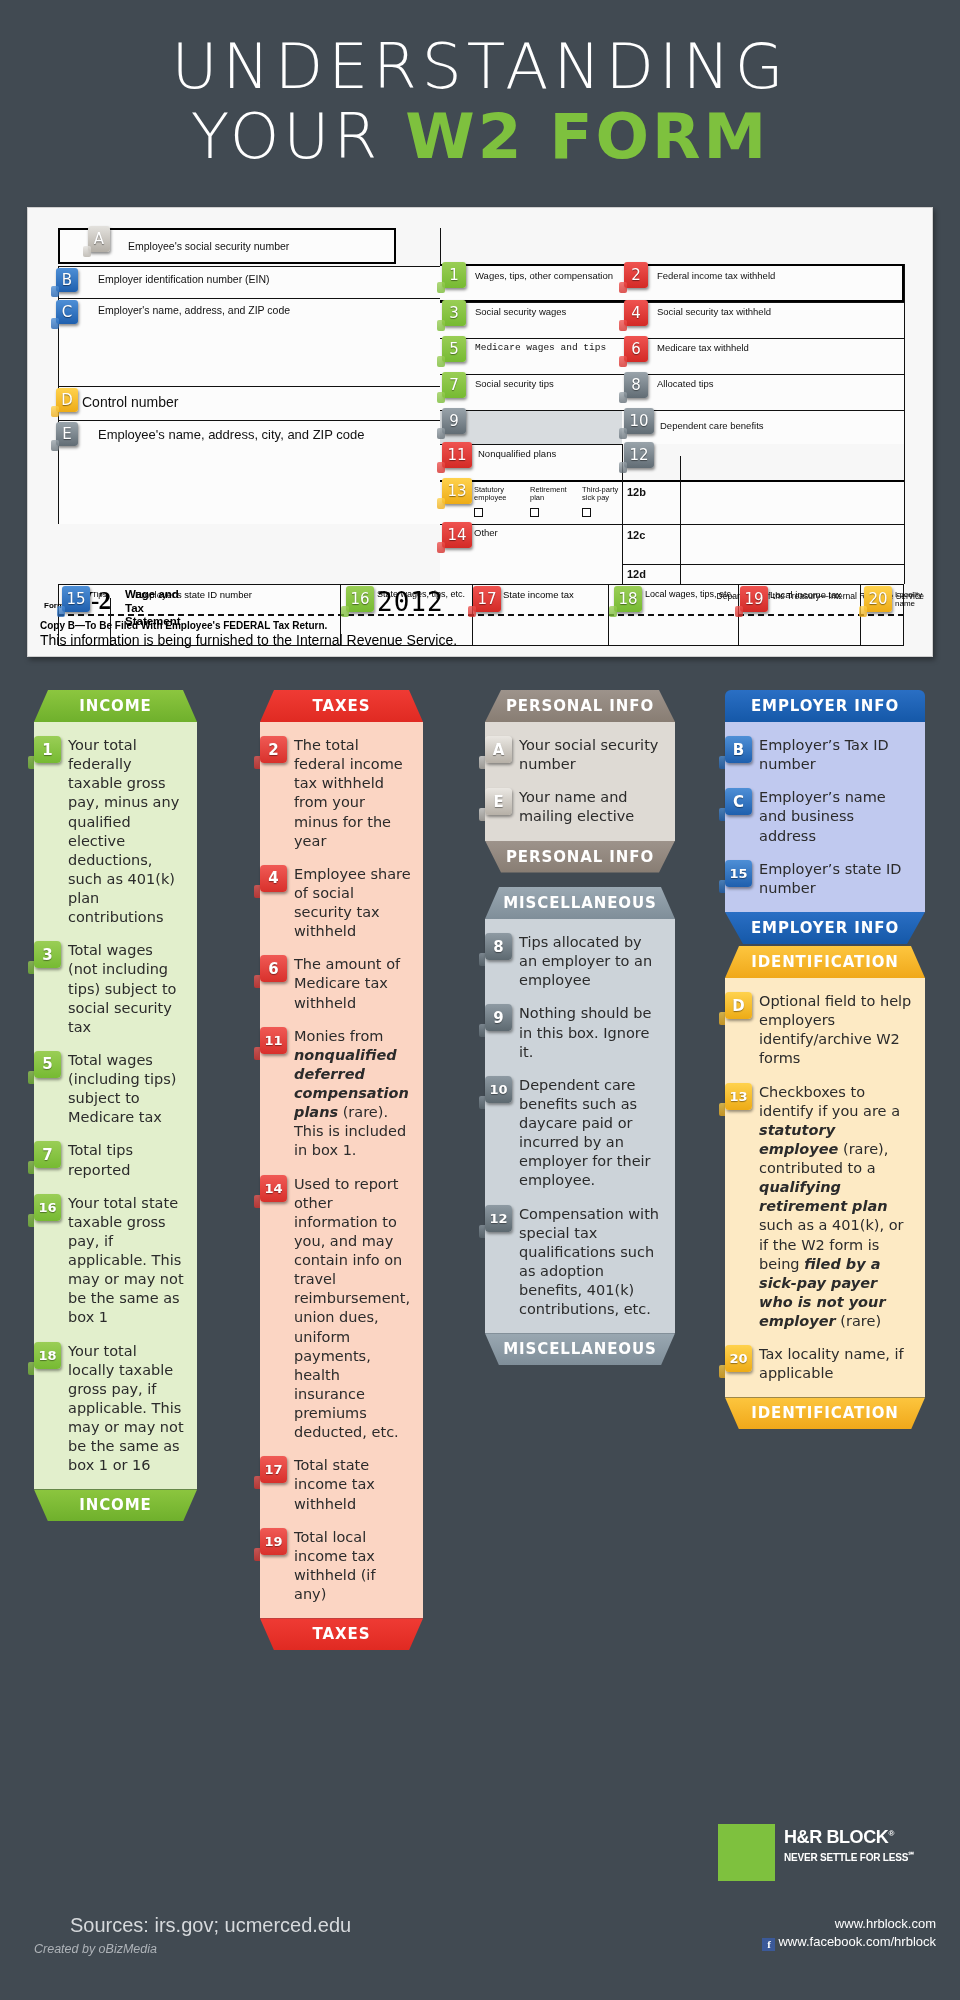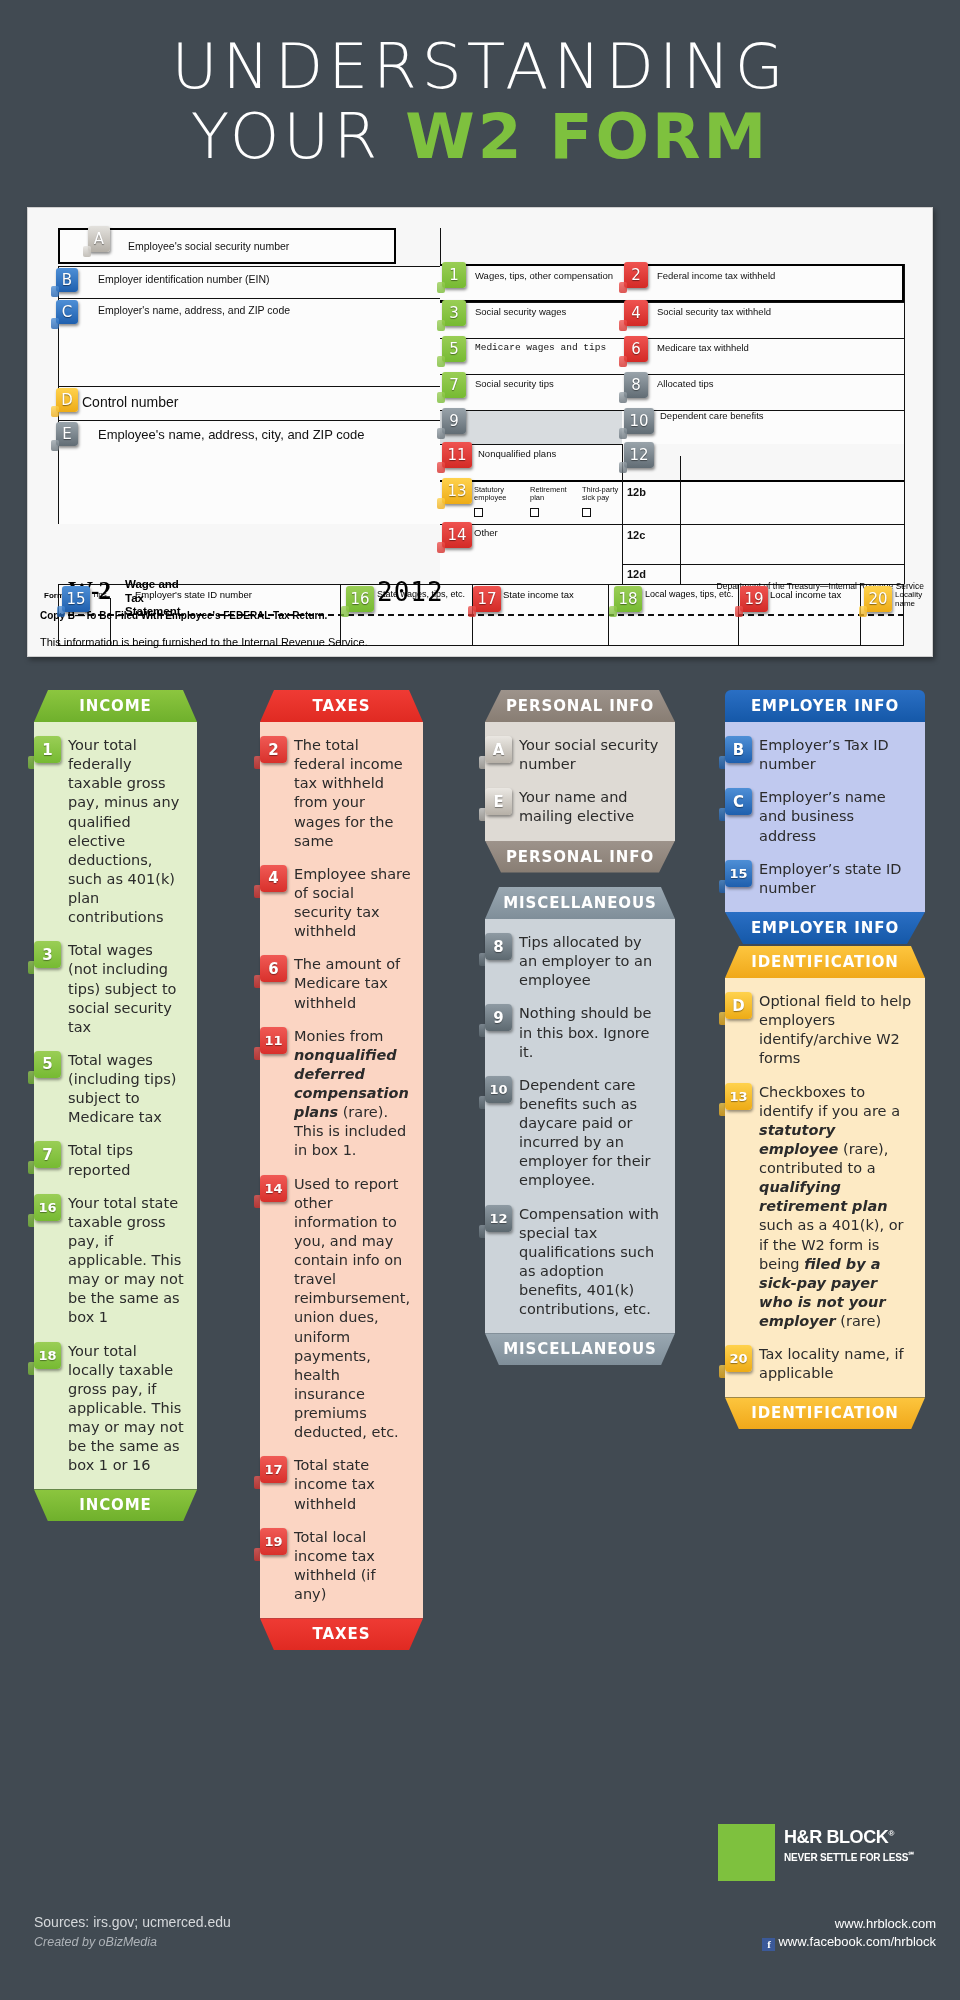--- a/index.html
+++ b/index.html
@@ -95,21 +95,21 @@
   .bub.gold   { background: linear-gradient(180deg,#ffd24d,#edab16); }
 
   .w2foot { position: absolute; left: 12px; bottom: 8px; width: 886px; }
   .w2foot .row1 { position: relative; height: 34px; }
   .formword { position:absolute; left:4px; top:16px; font-size:8px; font-weight:700; }
   .w2big { position:absolute; left:28px; top:2px; font-size:25px; font-weight:700; font-family:"Liberation Serif", serif; letter-spacing:-1px;}
   .wts { position:absolute; left:85px; top:3px; font-size:11.5px; font-weight:700; line-height:1.18; }
   .year { position:absolute; left:337px; top:2px; font-size:26px; font-family:"DejaVu Sans Mono", monospace; font-weight:400; letter-spacing:1px;}
   .treas { position:absolute; right:2px; top:6px; font-size:8.5px; }
   .copyb { font-size:10px; font-weight:700; margin-top:1px; }
-  .furnish { font-size:11px; margin-top:15px; }
+  .furnish { font-size:14px; margin-top:1px; }
 
   
   .cols { position: absolute; top: 690px; left: 0; width: 960px; }
 
   .panel { position: absolute; }
   .cap {
     position: relative;
     text-align: center;
     color: #fff;
     font-size: 15px;
@@ -183,21 +183,21 @@
 
   
   .hrb { position:absolute; left:718px; top:1824px; width: 215px; height:58px; }
   .hrb .sq { position:absolute; left:0; top:0; width:57px; height:57px; background:#7ec13e; }
   .hrb .nm { position:absolute; left:66px; top:3px; color:#fff; font-size:18px; font-weight:700; letter-spacing:-.4px; font-family:"Liberation Sans", sans-serif;}
   .hrb .nm sup { font-size:8px; }
   .hrb .tag { position:absolute; left:66px; top:26px; color:#fff; font-size:10px; font-weight:700; letter-spacing:-.2px;}
   .hrb .tag sup { font-size:7px; }
 
   .sources { position:absolute; left:34px; top:1914px; }
-  .sources .s1 { color:#d6d9dc; font-size:14px; }
+  .sources .s1 { color:#d6d9dc; font-size:20px;margin-left:36px; }
   .sources .s2 { color:#aeb3b8; font-size:12.5px; font-style:italic; margin-top:5px;}
 
   .links { position:absolute; right:24px; top:1916px; text-align:right; color:#fff; font-size:13px; }
   .links .l2 { margin-top:3px; position:relative; padding-left: 2px;}
   .fbicon { display:inline-block; width:13px; height:13px; background:#3b5998; color:#fff;
             font-weight:700; font-size:11px; text-align:center; line-height:13px;
             font-family:"Liberation Serif", serif; vertical-align:-2px; margin-right:3px;}
   .ckbox { display:inline-block; width:9px; height:9px; border:1px solid #111; background:#fff; }
 </style>
 </head>
@@ -299,21 +299,21 @@
         <span>7</span>
       </div>
     <div class="bub grey" style="left:584px; top:154px; width:24px; height:26px; font-size:15px;">
         <span>8</span>
       </div>
 
     <div class="cell" style="left:400px; top:192px; width:182px; height:34px; background:#d8dcdf;">
       <span class="lab" style="left:35px; top:4px;"></span>
     </div>
     <div class="cell" style="left:582px; top:192px; width:282px; height:34px;">
-      <span class="lab" style="left:38px; top:0;">Dependent care benefits</span>
+      <span class="lab" style="left:38px; top:10px;">Dependent care benefits</span>
     </div>
     <div class="bub grey" style="left:402px; top:190px; width:24px; height:26px; font-size:15px;">
         <span>9</span>
       </div>
     <div class="bub grey" style="left:584px; top:190px; width:30px; height:26px; font-size:15px;">
         <span>10</span>
       </div>
 
     <div class="cell" style="left:400px; top:226px; width:182px; height:36px;">
       <span class="lab" style="left:38px; top:4px;">Nonqualified plans</span>
@@ -441,21 +441,21 @@
         </div>
       </div>
     <div class="cap bot">INCOME</div>
   </div>
 
   <div class="panel taxes" style="left:260px; top:0; width:163px;">
     <div class="cap top">TAXES</div>
     <div class="body" id="taxes-body">
         <div class="item">
           <div class="n">2</div>
-          <div class="t">The total federal income tax withheld from your wages for the same</div>
+          <div class="t">The total federal income tax withheld from your minus for the year</div>
         </div>
         <div class="item">
           <div class="n">4</div>
           <div class="t">Employee share of social security tax withheld</div>
         </div>
         <div class="item">
           <div class="n">6</div>
           <div class="t">The amount of Medicare tax withheld</div>
         </div>
         <div class="item">

